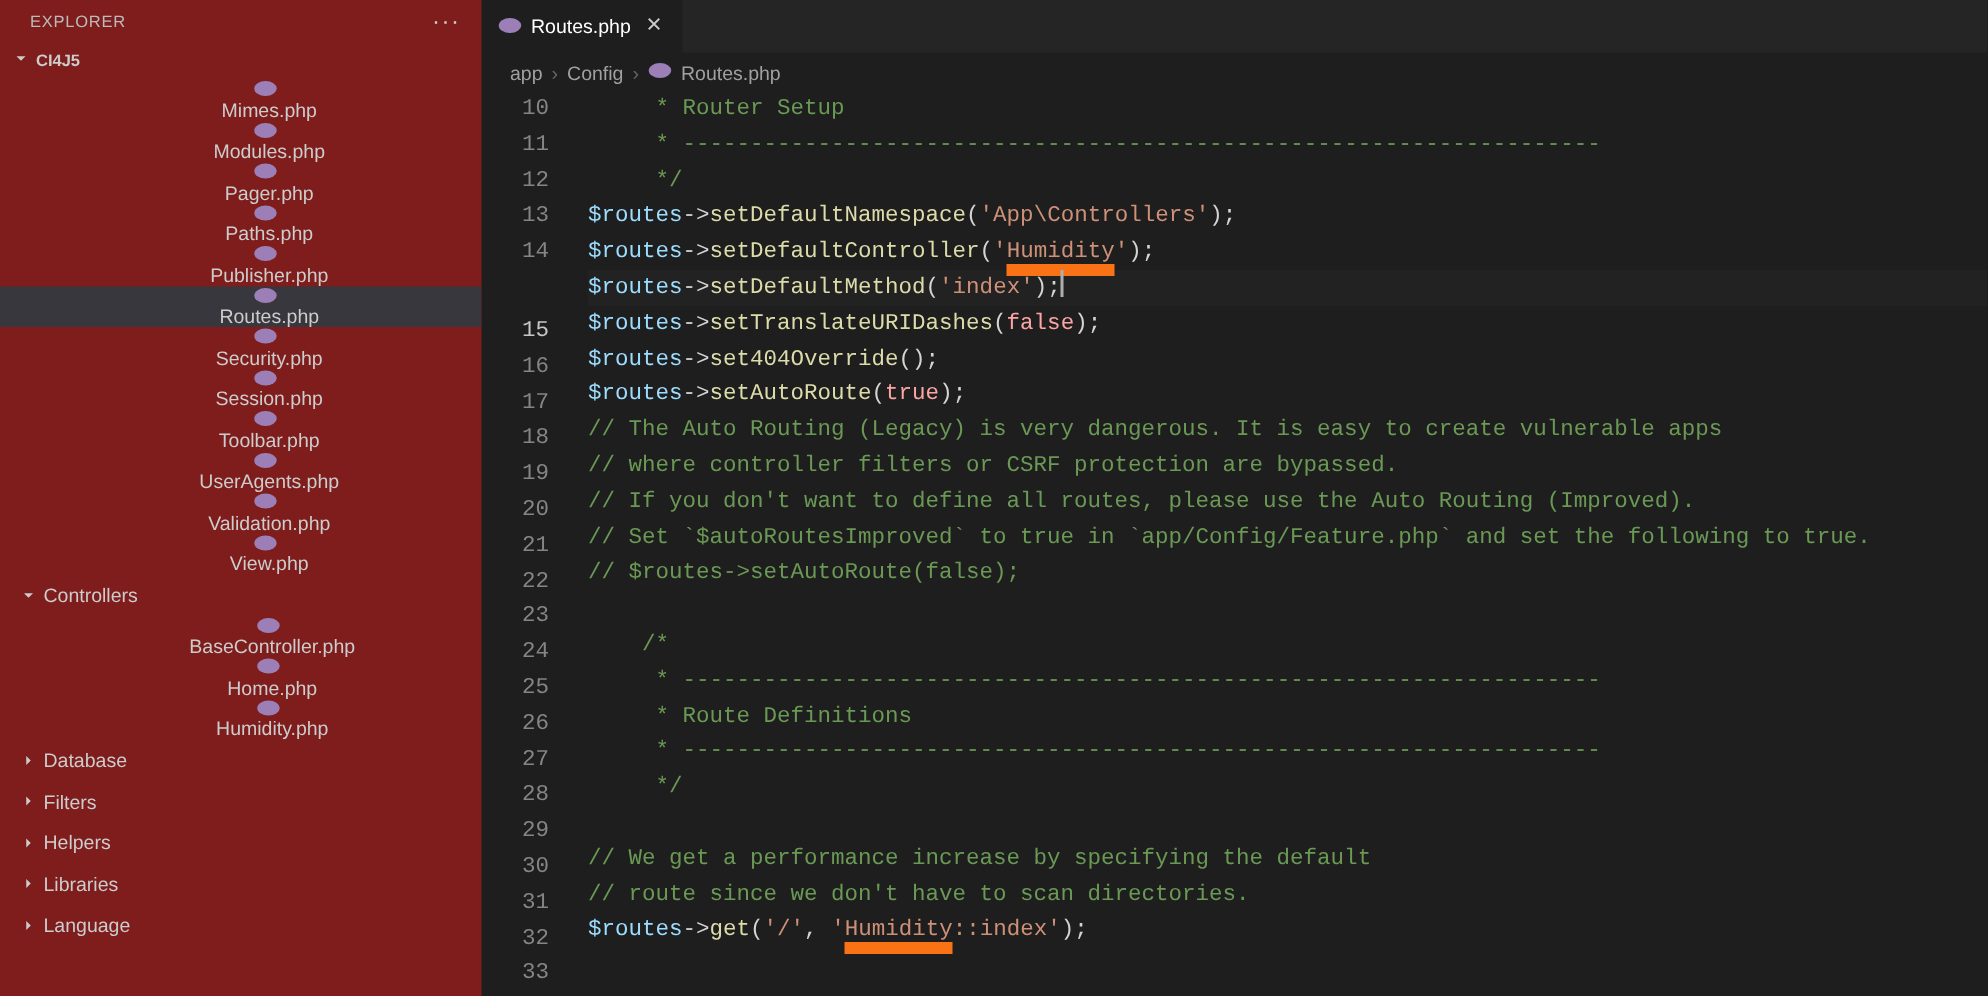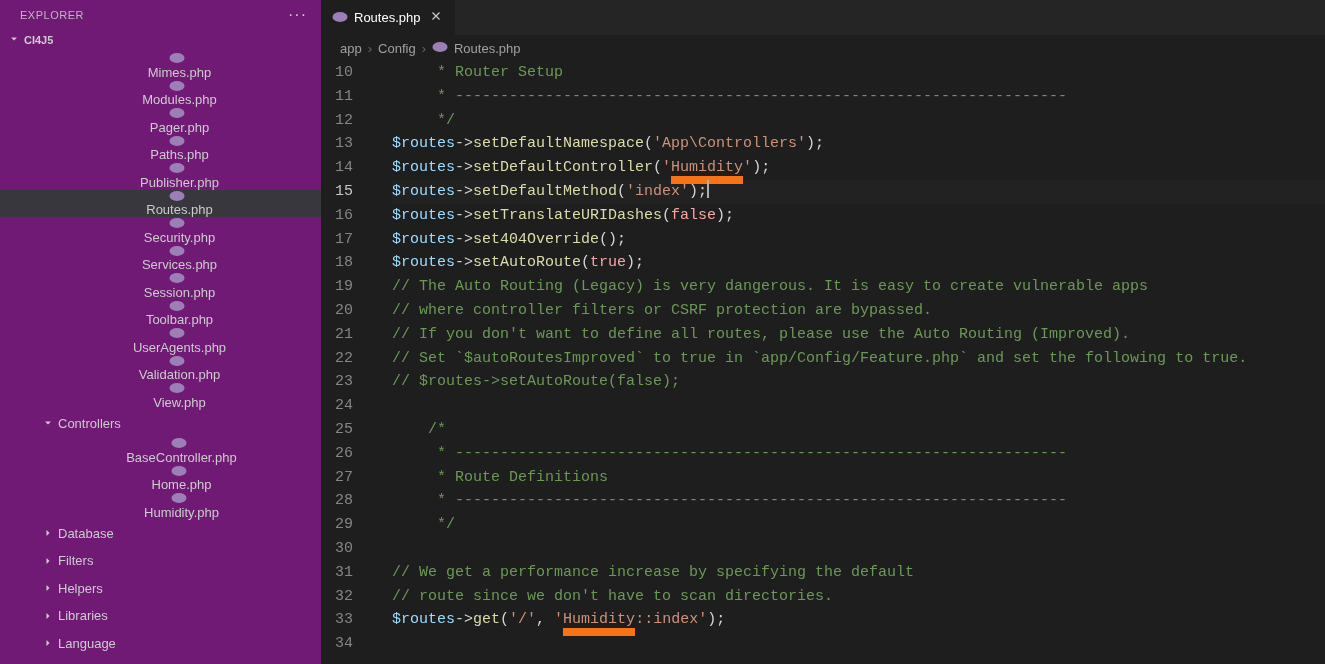--- a/index.html
+++ b/index.html
@@ -8,21 +8,21 @@
   color: #cccccc;
   font-family: "Segoe UI", -apple-system, sans-serif;
   font-size: 13px;
   width: 1325px;
   height: 664px;
   overflow: hidden;
   display: flex;
 }
 .sidebar {
   width: 322px;
-  background: #701a75;
+  background: #7f1d1d;
   display: flex;
   flex-direction: column;
   border-right: 1px solid #1e1e1e;
 }
 .explorer-header {
   display: flex;
   justify-content: space-between;
   align-items: center;
   padding: 6px 14px 6px 20px;
   text-transform: uppercase;
@@ -57,21 +57,21 @@
 .tree-item.active { background: #37373d; }
 .tree-item .icon {
   width: 16px; height: 16px;
   margin-right: 6px;
   display: inline-flex; align-items: center; justify-content: center;
 }
 .tree-folder {
   display: flex;
   align-items: center;
   height: 27.5px;
-  padding-left: 40px;
+  padding-left: 11px;
   cursor: pointer;
   color: #cccccc;
 }
 .tree-folder .chev {
   width: 16px; display:inline-flex; justify-content:center;
   margin-right: 2px;
 }
 .php-icon { color: #9b7fb6; font-size: 14px; font-weight: bold; }
 .main {
   flex: 1;
@@ -107,27 +107,27 @@
 .editor {
   flex: 1;
   display: flex;
   font-family: Consolas, "Courier New", monospace;
   font-size: 15px;
   line-height: 23.8px;
   overflow: hidden;
 }
 .gutter {
   width: 70px;
-  text-align: center;
+  text-align: right;
   padding-right: 26px;
   color: #858585;
   user-select: none;
 }
 .gutter .ln { height: 23.8px; }
-.gutter .ln.current { color: #c6c6c6; }
+.gutter .ln.current { color: #c6c6c6; margin-top: 29px; }
 .code {
   flex: 1;
   color: #d4d4d4;
   white-space: pre;
 }
 .code-line { height: 23.8px; }
 .code-line.current { background: rgba(255,255,255,0.02); }
 .tk-comment { color: #6a9955; }
 .tk-var { color: #9cdcfe; }
 .tk-op { color: #d4d4d4; }
@@ -211,28 +211,20 @@
         </span>
         <span>Routes.php</span>
       </div>
       <div class="tree-item">
         <span class="icon php-icon">
           <svg width="16" height="12" viewBox="0 0 16 12">
             <ellipse cx="8" cy="6" rx="7.5" ry="5" fill="#9b7fb6"></ellipse>
           </svg>
         </span>
         <span>Security.php</span>
-      </div>
-      <div class="tree-item">
-        <span class="icon php-icon">
-          <svg width="16" height="12" viewBox="0 0 16 12">
-            <ellipse cx="8" cy="6" rx="7.5" ry="5" fill="#9b7fb6"></ellipse>
-          </svg>
-        </span>
-        <span>Services.php</span>
       </div>
       <div class="tree-item">
         <span class="icon php-icon">
           <svg width="16" height="12" viewBox="0 0 16 12">
             <ellipse cx="8" cy="6" rx="7.5" ry="5" fill="#9b7fb6"></ellipse>
           </svg>
         </span>
         <span>Session.php</span>
       </div>
       <div class="tree-item">

